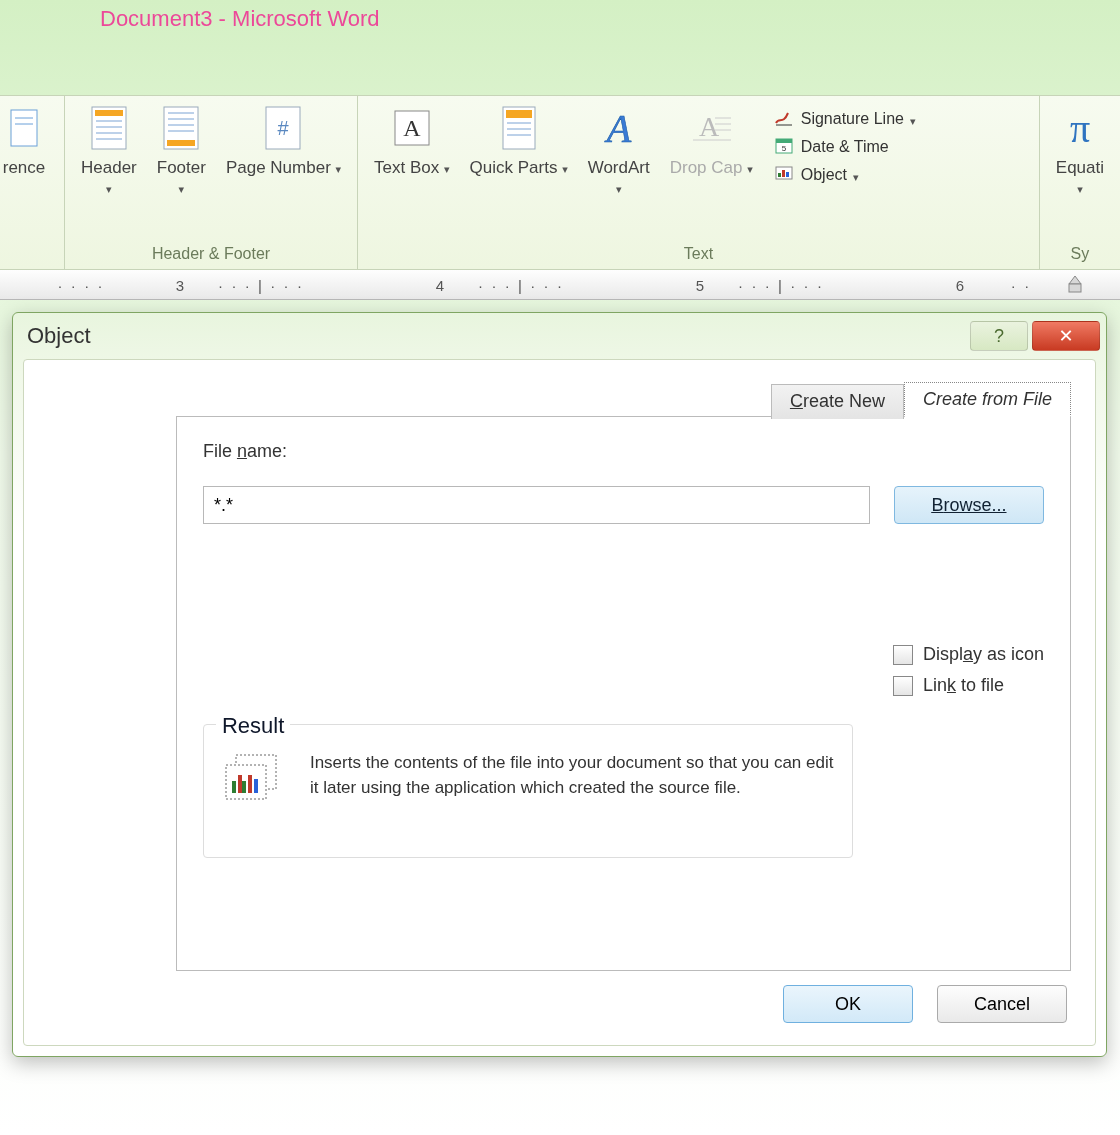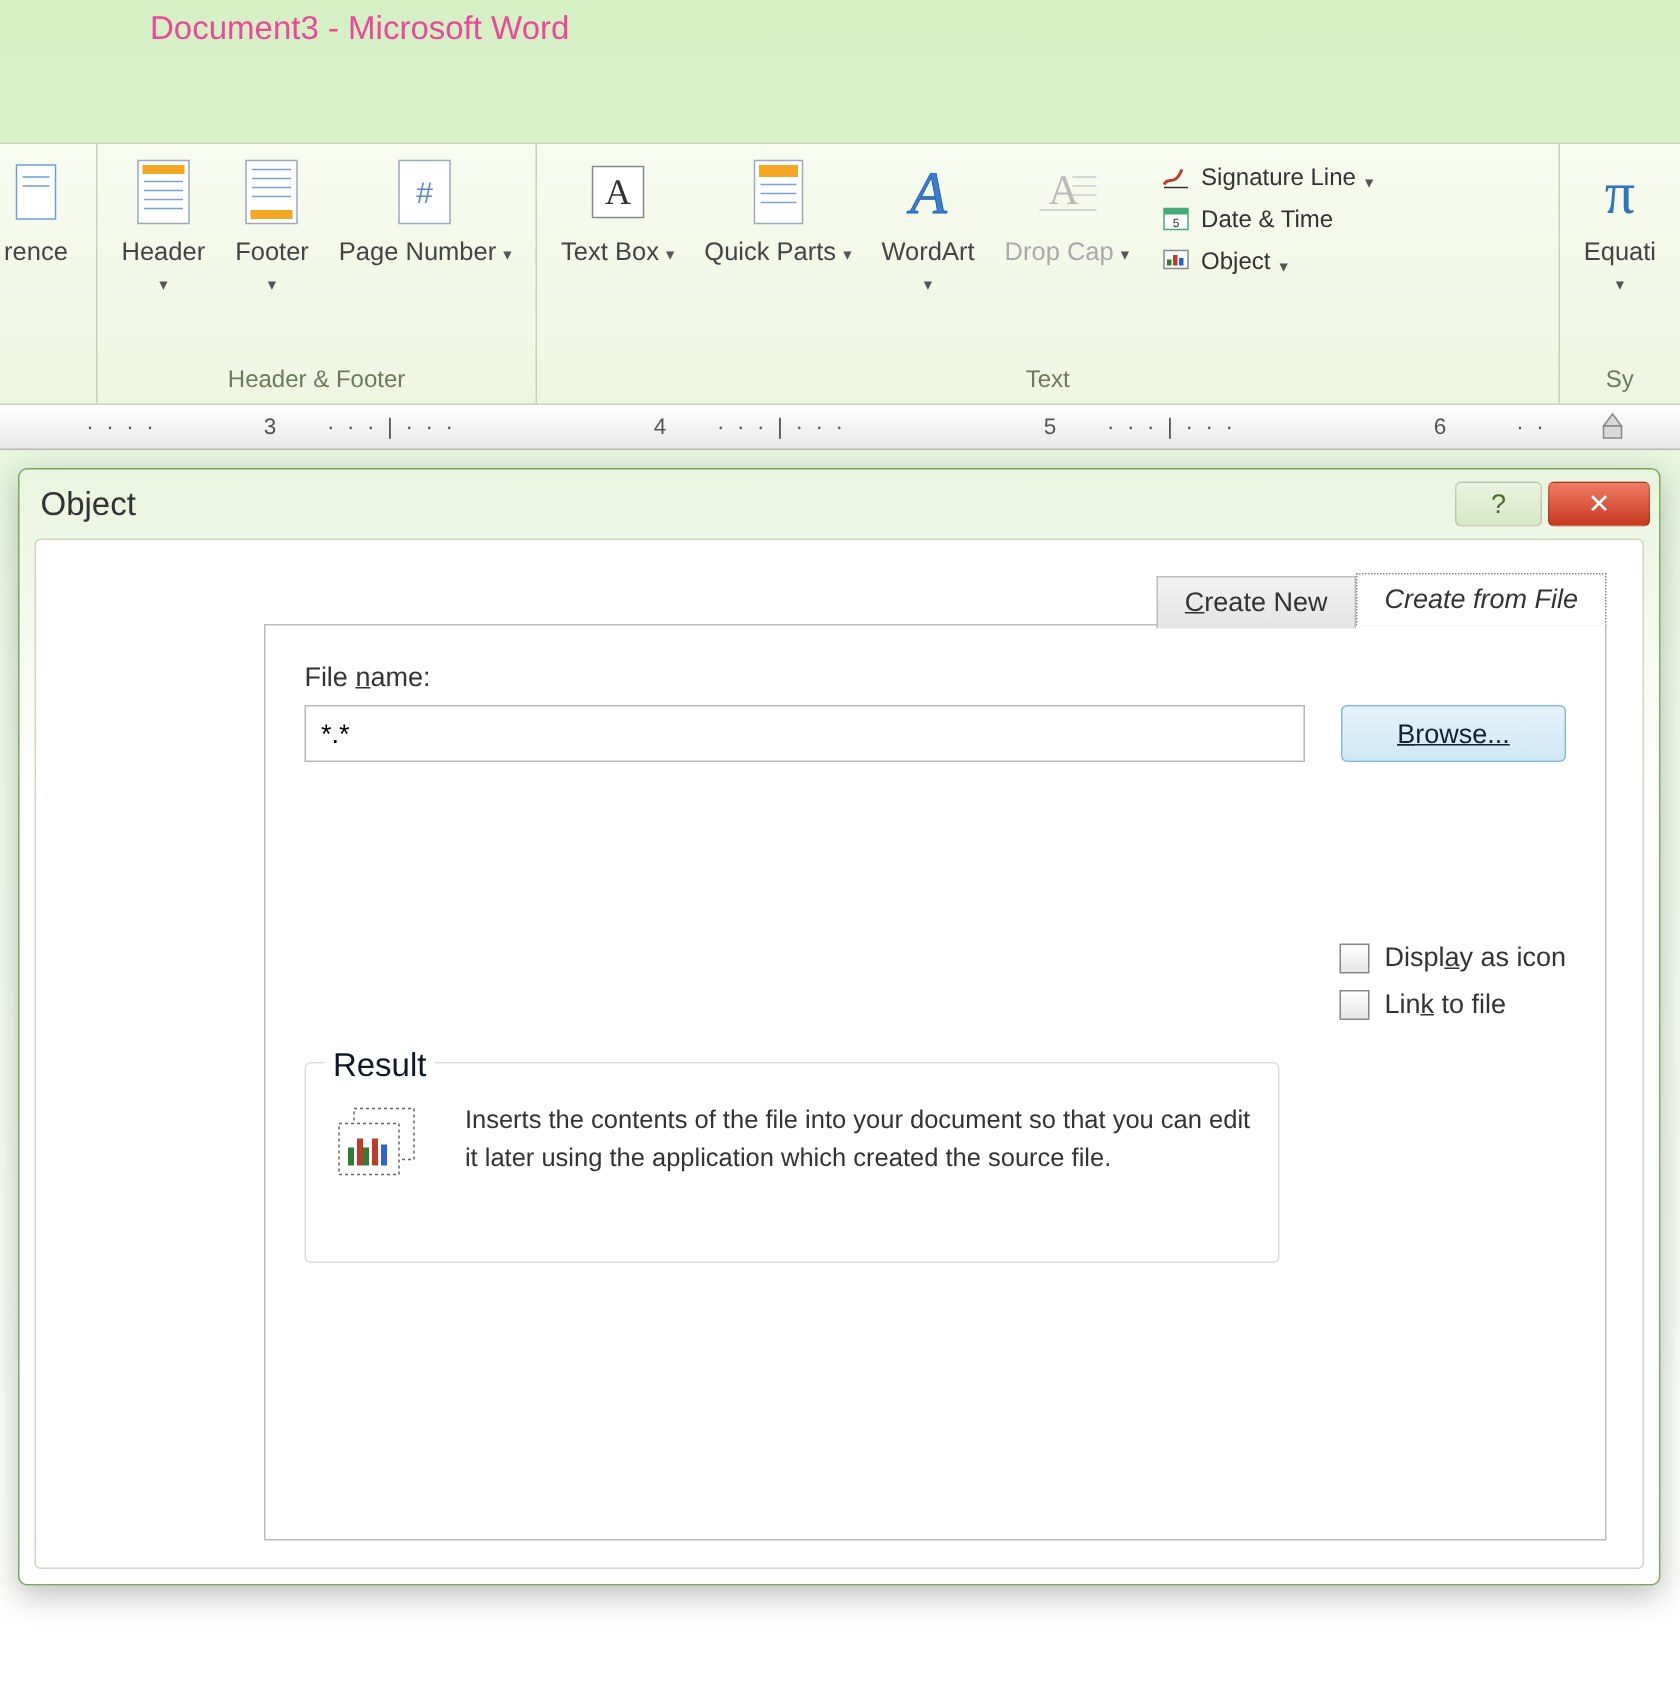--- a/index.html
+++ b/index.html
@@ -163,21 +163,21 @@
   }
   .tab-panel {
     border: 1px solid #bbb;
     margin-top: -1px;
     padding: 24px 26px 20px 26px;
     flex: 1;
     display: flex;
     flex-direction: column;
     background: #fff;
   }
-  .lbl { font-size: 18px; margin-bottom: 8px; }
+  .lbl { font-size: 18px; margin-bottom: 24px; }
   .row1 { display: flex; gap: 24px; align-items: center; }
   .file-input {
     flex: 1;
     height: 38px;
     border: 1px solid #b8b8b8;
     padding: 4px 10px;
     font-size: 18px;
     background: #fff;
   }
   .browse {
@@ -486,14 +486,18 @@
               <rect x="32" y="28" width="4" height="14" fill="#2962d9"></rect>
               <rect x="10" y="30" width="4" height="12" fill="#2e7d32"></rect>
               <rect x="16" y="24" width="4" height="18" fill="#c0392b"></rect>
             </svg>
           </div>
           <div class="result-text">Inserts the contents of the file into your document so that you can edit it later using the application which created the source file.</div>
         </div>
       </div>
     </div>
 
+    <div class="dlg-footer">
+      <button class="btn primary">OK</button>
+      <button class="btn">Cancel</button>
+    </div>
   </div>
 </div>
 
 </body></html>

